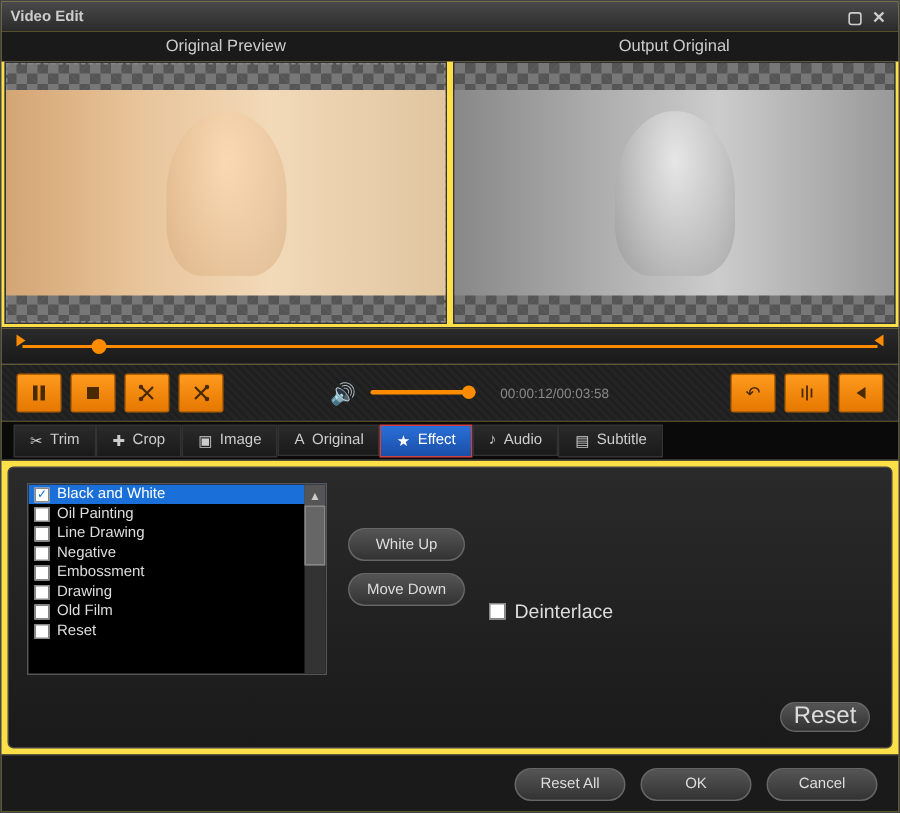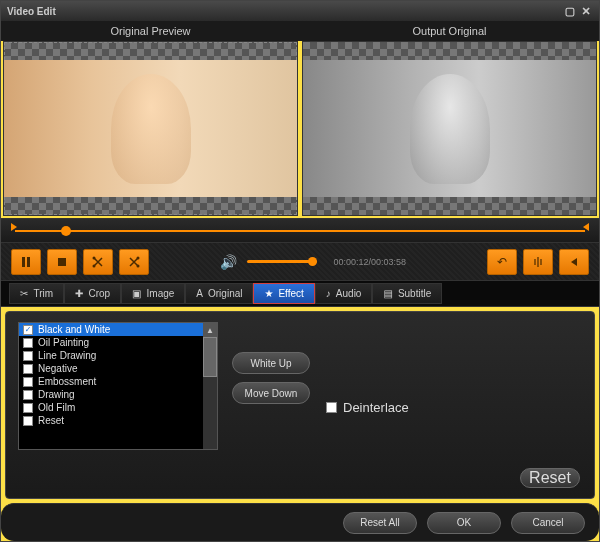--- a/index.html
+++ b/index.html
@@ -61,21 +61,21 @@
 .scroll-arr { width: 100%; height: 14px; background: #555; display: flex; align-items: center; justify-content: center; color: #ccc; font-size: 8px; }
 
 .move-col { display: flex; flex-direction: column; gap: 8px; padding-top: 30px; }
 .move-btn { width: 78px; height: 22px; background: linear-gradient(#555, #333); border: 1px solid #666; border-radius: 11px; color: #ddd; font-size: 10px; cursor: pointer; }
 
 .deint { display: flex; align-items: center; gap: 6px; color: #ddd; font-size: 13px; position: absolute; left: 320px; top: 88px; }
 .deint .cb { width: 11px; height: 11px; background: #fff; border: 1px solid #888; }
 
 .reset-btn { position: absolute; right: 14px; bottom: 10px; width: 60px; height: 20px; background: linear-gradient(#555, #333); border: 1px solid #666; border-radius: 10px; color: #ddd; font-size: 16px; cursor: pointer; }
 
-.footer { height: 38px; background: #1a1a1a; display: flex; align-items: center; justify-content: flex-end; gap: 10px; padding: 0 14px; border-top: 1px solid #333; border-radius: 13px; }
+.footer { height: 38px; background: #1a1a1a; display: flex; align-items: center; justify-content: flex-end; gap: 10px; padding: 0 14px; border-top: 1px solid #333; }
 .footer-btn { width: 74px; height: 22px; background: linear-gradient(#555, #333); border: 1px solid #666; border-radius: 11px; color: #ddd; font-size: 10px; cursor: pointer; }
 </style>
 </head>
 <body>
 
 <div class="window">
 
   <div class="titlebar">
     <span>Video Edit</span>
     <div class="spacer"></div>

